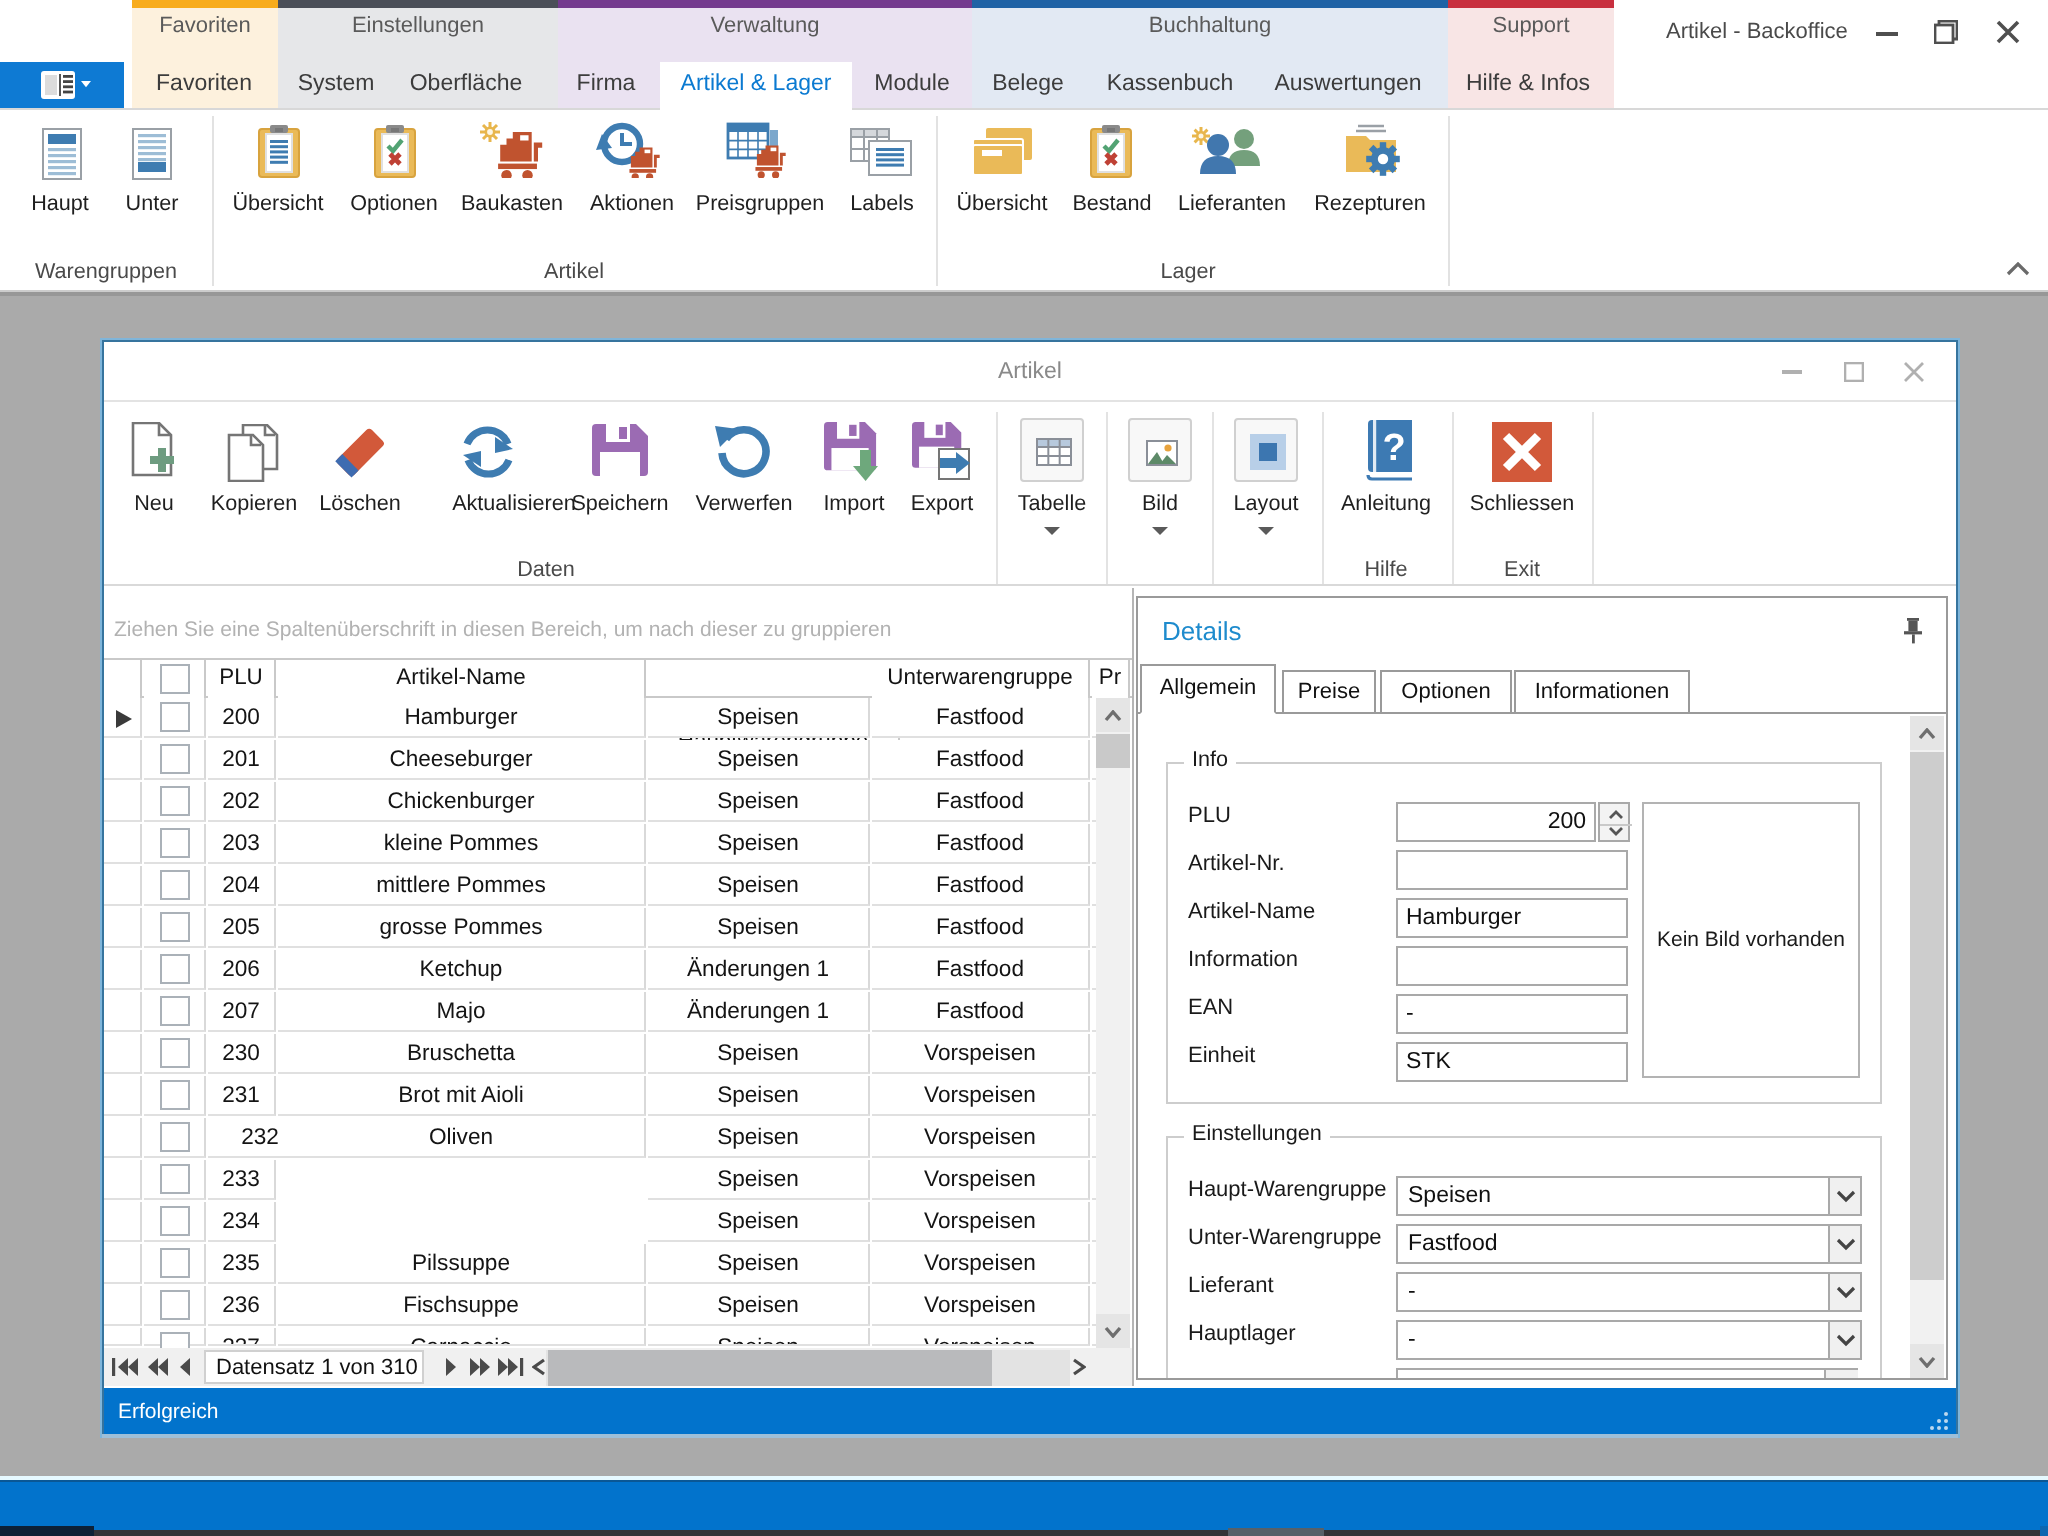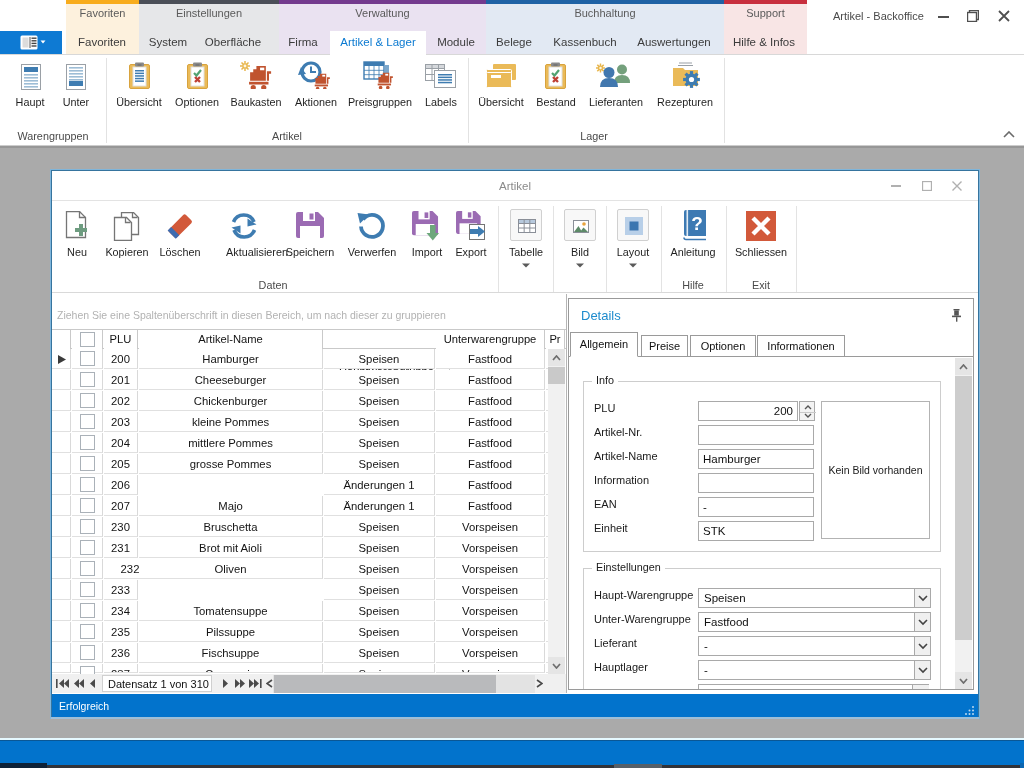--- a/index.html
+++ b/index.html
@@ -459,20 +459,21 @@
 <div class="gcell gtxt" style="left:324px;width:111px;height:20px;line-height:20px;">Speisen</div>
 <div class="gcell gtxt" style="left:436px;width:109px;height:20px;line-height:20px;">Fastfood</div>
 <div class="gcell" style="left:546px;width:19px;height:20px;"></div>
 </div>
 <div class="grow" style="top:475px;height:21px;">
 <div class="gcell" style="left:52px;width:19px;height:20px;"></div>
 <div class="gcell" style="left:72px;width:31px;height:20px;">
         <span class="cbx" style="left:8px;top:2px;"></span>
       </div>
 <div class="gcell gtxt" style="left:104px;width:34px;height:20px;line-height:20px;">206</div>
+<div class="gcell gtxt" style="left:139px;width:184px;height:20px;line-height:20px;">Ketchup</div>
 <div class="gcell gtxt" style="left:324px;width:111px;height:20px;line-height:20px;">Änderungen 1</div>
 <div class="gcell gtxt" style="left:436px;width:109px;height:20px;line-height:20px;">Fastfood</div>
 <div class="gcell" style="left:546px;width:19px;height:20px;"></div>
 </div>
 <div class="grow" style="top:496px;height:21px;">
 <div class="gcell" style="left:52px;width:19px;height:20px;"></div>
 <div class="gcell" style="left:72px;width:31px;height:20px;">
         <span class="cbx" style="left:8px;top:2px;"></span>
       </div>
 <div class="gcell gtxt" style="left:104px;width:34px;height:20px;line-height:20px;">207</div>
@@ -523,21 +524,20 @@
 <div class="gcell gtxt" style="left:324px;width:111px;height:20px;line-height:20px;">Speisen</div>
 <div class="gcell gtxt" style="left:436px;width:109px;height:20px;line-height:20px;">Vorspeisen</div>
 <div class="gcell" style="left:546px;width:19px;height:20px;"></div>
 </div>
 <div class="grow" style="top:601px;height:21px;">
 <div class="gcell" style="left:52px;width:19px;height:20px;"></div>
 <div class="gcell" style="left:72px;width:31px;height:20px;">
         <span class="cbx" style="left:8px;top:2px;"></span>
       </div>
 <div class="gcell gtxt" style="left:104px;width:34px;height:20px;line-height:20px;">234</div>
-<div class="gcell gtxt" style="left:139px;width:184px;height:20px;line-height:20px;">Tomatensuppe</div>
 <div class="gcell gtxt" style="left:324px;width:111px;height:20px;line-height:20px;">Speisen</div>
 <div class="gcell gtxt" style="left:436px;width:109px;height:20px;line-height:20px;">Vorspeisen</div>
 <div class="gcell" style="left:546px;width:19px;height:20px;"></div>
 </div>
 <div class="grow" style="top:622px;height:21px;">
 <div class="gcell" style="left:52px;width:19px;height:20px;"></div>
 <div class="gcell" style="left:72px;width:31px;height:20px;">
         <span class="cbx" style="left:8px;top:2px;"></span>
       </div>
 <div class="gcell gtxt" style="left:104px;width:34px;height:20px;line-height:20px;">235</div>

